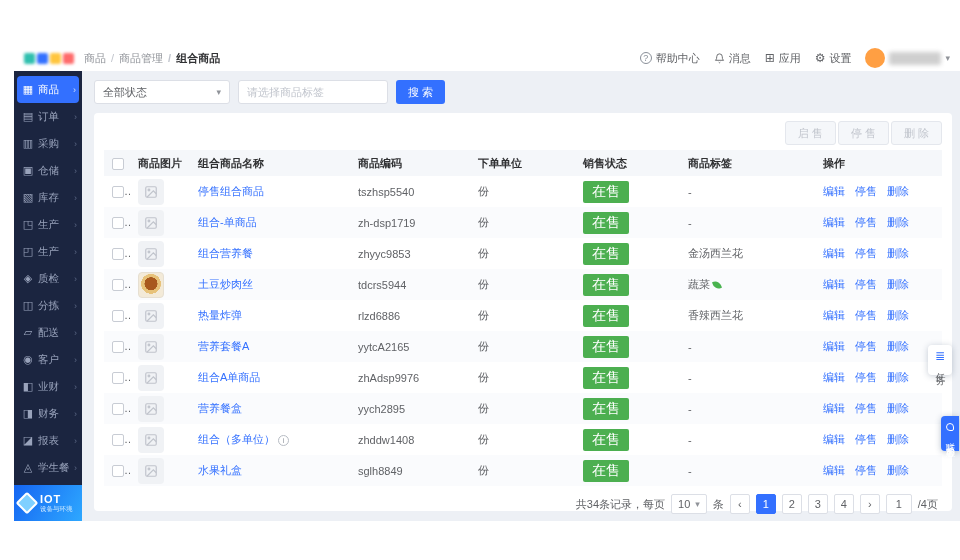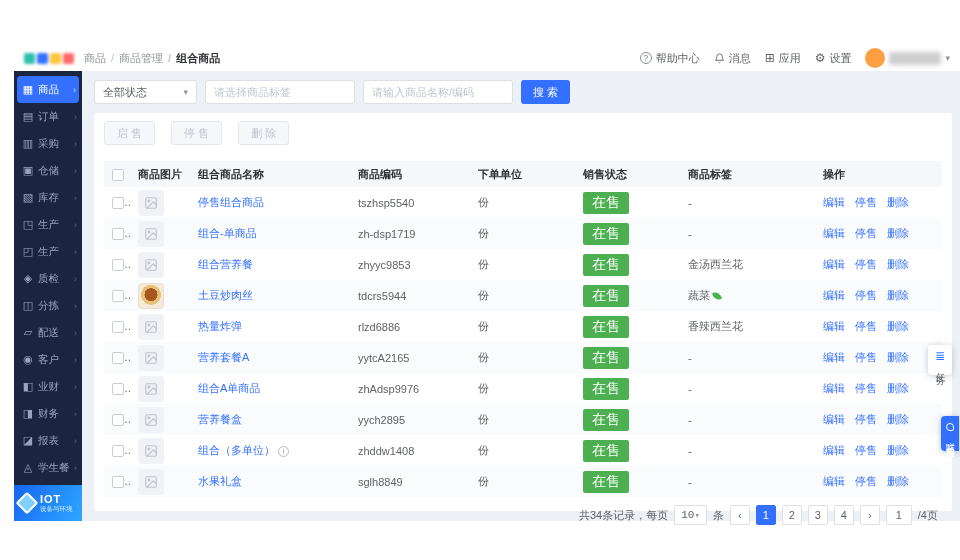--- a/index.html
+++ b/index.html
@@ -40,48 +40,48 @@
   .iot-logo { width:16px; height:16px; border:2px solid #fff; background:#7fd0ff; transform:rotate(45deg); border-radius:2px; }
   .iot-text { display:flex; flex-direction:column; line-height:1.1; }
   .iot-title { color:#fff; font-weight:bold; font-size:11px; letter-spacing:1px; }
   .iot-sub { color:#d8efff; font-size:6.5px; }
 
   .main { flex:1; background:#edf0f5; display:flex; flex-direction:column; min-width:0; }
 
   
   .filters { display:flex; align-items:center; gap:8px; padding:9px 12px; flex:0 0 auto; }
   .ctrl { height:24px; background:#fff; border:1px solid #dcdfe6; border-radius:3px; font-size:11px; color:#606266; display:flex; align-items:center; padding:0 8px; }
-  .selectbox { width:103px; justify-content:space-between; cursor:pointer; }
+  .selectbox { width:136px; justify-content:space-between; cursor:pointer; }
   .tinput { width:150px; font-family:inherit; outline:none; }
   .tinput::placeholder { color:#c0c4cc; }
   .btn { height:24px; border-radius:3px; font-size:11px; display:inline-flex; align-items:center; padding:0 12px; cursor:pointer; border:none; font-family:inherit; }
   .btn-primary { background:var(--accent); color:#fff; }
   .btn-soft { background:#e2ebff; color:var(--accent); }
   .btn-disabled { background:#f5f7fa; border:1px solid #e4e7ed; color:#c0c4cc; cursor:not-allowed; }
   .filters-right { margin-left:auto; display:flex; gap:8px; }
 
   
   .card { flex:1; margin:0 12px 10px; background:#fff; border-radius:4px; display:flex; flex-direction:column; min-height:0; padding:8px 10px 0; }
-  .bulk { display:flex; gap:16px; margin-bottom:16px; flex:0 0 auto; }
+  .bulk { display:flex; gap:2px; margin-bottom:5px; flex:0 0 auto;justify-content:flex-end; }
   table { width:100%; border-collapse:collapse; font-size:11px; table-layout:fixed; }
   thead th { background:#f5f7fa; height:26px; text-align:left; padding:0 8px; color:#303133; font-weight:bold; }
   tbody td { height:31px; padding:0 8px; color:#606266; overflow:hidden; white-space:nowrap; text-overflow:ellipsis; }
   tbody tr:nth-child(even) { background:#fafbfd; }
   .cb { display:inline-block; width:12px; height:12px; border:1px solid #c8ccd4; border-radius:2px; background:#fff; vertical-align:middle; cursor:pointer; }
   .thumb { width:26px; height:26px; border-radius:4px; background:#f0f2f5; display:flex; align-items:center; justify-content:center; }
   .thumb.photo { background:radial-gradient(circle at 50% 45%, #a8581e 0 36%, #e7c27a 37% 55%, #f3ead8 56% 100%); border:1px solid #e6dfd2; }
   .link { color:var(--accent); cursor:pointer; }
   .badge { display:inline-block; background:var(--green); color:#fff; font-size:14px; padding:2px 9px; border-radius:2px; }
   .ops { display:flex; gap:10px; }
   .info-i { display:inline-flex; width:11px; height:11px; border:1px solid #b7bcc4; border-radius:50%; color:#9aa0a8; font-size:8px; align-items:center; justify-content:center; margin-left:3px; vertical-align:middle; font-style:normal; }
   .leaf { display:inline-block; width:8px; height:8px; background:#49b34f; border-radius:0 80% 0 80%; transform:rotate(-15deg); margin-left:3px; vertical-align:middle; }
 
   
   .pager { display:flex; align-items:center; justify-content:flex-end; gap:6px; padding:8px 4px 9px; font-size:11px; color:#606266; flex:0 0 auto; }
-  .psel { height:20px; border:1px solid #dcdfe6; border-radius:2px; padding:0 6px; display:flex; align-items:center; background:#fff; cursor:pointer;font-family:Liberation Mono, monospace; }
+  .psel { height:20px; border:1px solid #dcdfe6; border-radius:2px; padding:0 6px; display:flex; align-items:center; gap:5px; background:#fff; cursor:pointer; }
   .pbtn { min-width:20px; height:20px; border:1px solid #dcdfe6; background:#fff; border-radius:2px; display:inline-flex; align-items:center; justify-content:center; color:#606266; cursor:pointer; padding:0 4px; }
   .pbtn.active { background:var(--accent); border-color:var(--accent); color:#fff; }
   .pjump { width:26px; height:20px; border:1px solid #dcdfe6; border-radius:2px; display:inline-flex; align-items:center; justify-content:center; background:#fff; }
 
   
   .float-task { position:absolute; right:8px; top:345px; width:24px; background:#fff; border-radius:4px; box-shadow:0 1px 6px rgba(31,56,88,.25); padding:5px 0 6px; display:flex; flex-direction:column; align-items:center; gap:3px; font-size:10px; color:#606266; cursor:pointer; }
   .ft-icon { color:var(--accent); font-size:12px; line-height:1; }
   .vtext { writing-mode:vertical-rl; letter-spacing:2px; }
   .float-service { position:absolute; right:1px; top:416px; width:18px; background:var(--accent); color:#fff; border-radius:4px 0 0 4px; padding:7px 0 8px; display:flex; flex-direction:column; align-items:center; gap:4px; font-size:9.5px; box-shadow:0 1px 6px rgba(31,56,88,.3); cursor:pointer; }
   .fs-icon { width:8px; height:8px; border:1.5px solid #fff; border-radius:50% 50% 2px 50%; }
@@ -222,21 +222,20 @@
       </div>
 
       <div class="main">
 
         <div class="filters">
           <span class="ctrl selectbox">
             <span>全部状态</span>
             <span class="caret">▾</span>
           </span>
           <input class="ctrl tinput" placeholder="请选择商品标签" style="">
-          <input class="ctrl tinput" placeholder="请输入商品名称/编码" style="">
           <button class="btn btn-primary">搜 索</button>
         </div>
 
         <div class="card">
           <div class="bulk">
             <button class="btn btn-disabled">启 售</button>
             <button class="btn btn-disabled">停 售</button>
             <button class="btn btn-disabled">删 除</button>
           </div>
 

